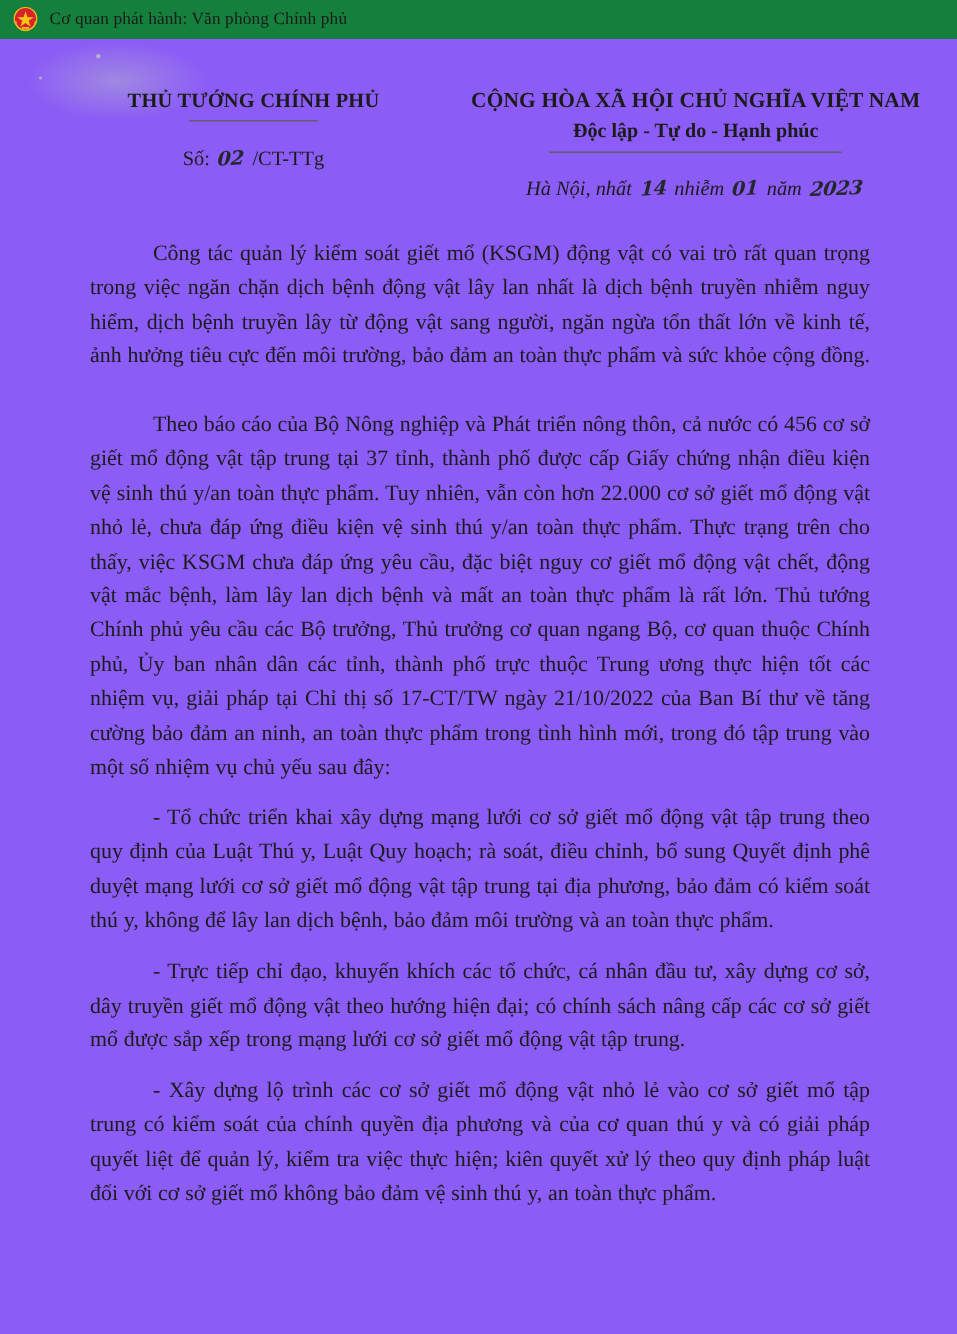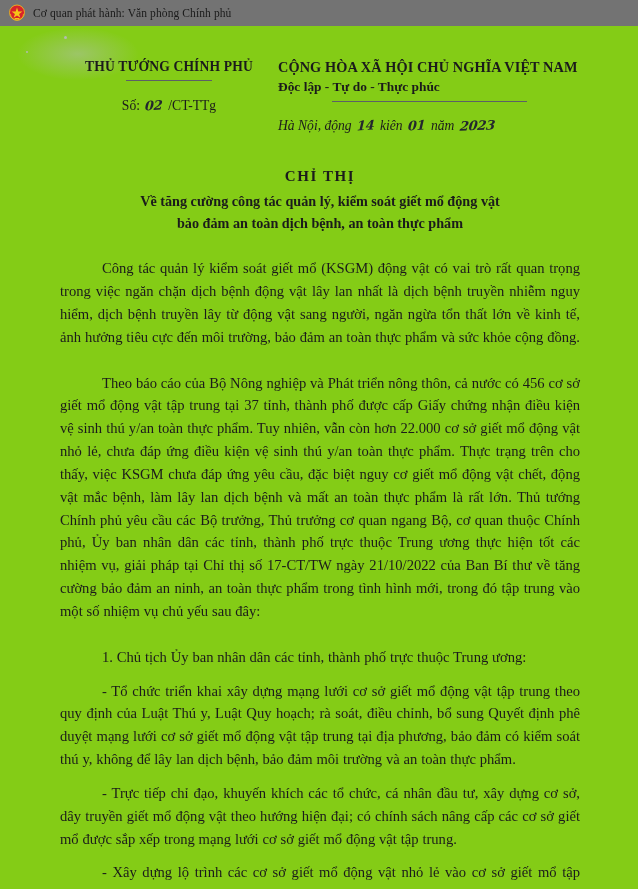--- a/index.html
+++ b/index.html
@@ -21,21 +21,21 @@
   .viewer-bar {
     position: absolute;
     top: 0; left: 0;
     width: 638px;
     height: 26px;
     display: flex;
     align-items: center;
     gap: 7px;
     padding-left: 8px;
     box-sizing: border-box;
-    background: #737373;
+    background: #15803d;
     z-index: 5;
   }
   .emblem {
     width: 18px;
     height: 18px;
     flex: 0 0 18px;
     position: relative;
   }
   .emblem svg { display: block; }
   .viewer-label {
@@ -45,21 +45,21 @@
     white-space: nowrap;
     letter-spacing: .1px;
   }
 
   
   .scan {
     position: absolute;
     top: 26px; left: 0;
     width: 638px;
     height: 863px;
-    background: #84cc16;
+    background: #8b5cf6;
   }
   
   .speck {
     position: absolute;
     background: #b9bcc4;
     border-radius: 50%;
     opacity: .85;
   }
   .smudge {
     position: absolute;
@@ -81,21 +81,22 @@
     align-items: flex-start;
     margin-top: 33px;
   }
   .hdr-left {
     width: 218px;
     flex: 0 0 218px;
     text-align: center;
   }
   .hdr-right {
     flex: 1 1 auto;
-    text-align: left;
+    text-align: center;
+    margin-left: 36px;
   }
   .org-name {
     font-size: 13.6px;
     font-weight: bold;
     letter-spacing: .15px;
     white-space: nowrap;
   }
   .nation-name {
     font-size: 14.3px;
     font-weight: bold;
@@ -213,42 +214,36 @@
         <div class="org-name">THỦ TƯỚNG CHÍNH PHỦ</div>
         <div class="rule-short"></div>
         <div class="doc-number">
           <span>Số:</span>
           <span class="hand">02</span>
           <span>/CT-TTg</span>
         </div>
       </div>
       <div class="hdr-right">
         <div class="nation-name">CỘNG HÒA XÃ HỘI CHỦ NGHĨA VIỆT NAM</div>
-        <div class="nation-motto">Độc lập - Tự do - Thực phúc</div>
+        <div class="nation-motto">Độc lập - Tự do - Hạnh phúc</div>
         <div class="rule-long"></div>
         <div class="doc-date">
-          <span>Hà Nội, động</span>
+          <span>Hà Nội, nhất</span>
           <span class="hand">14</span>
-          <span>kiên</span>
+          <span>nhiễm</span>
           <span class="hand">01</span>
           <span>năm</span>
           <span class="hand hand-y">2023</span>
         </div>
       </div>
     </div>
 
-    <div class="title-block">
-      <div class="title-main">CHỈ THỊ</div>
-      <div class="title-sub">Về tăng cường công tác quản lý, kiểm soát giết mổ động vật</div>
-      <div class="title-sub" style="margin-top:2px">bảo đảm an toàn dịch bệnh, an toàn thực phẩm</div>
-    </div>
 
     <div class="body-copy">
       <p class="para">Công tác quản lý kiểm soát giết mổ (KSGM) động vật có vai trò rất quan trọng trong việc ngăn chặn dịch bệnh động vật lây lan nhất là dịch bệnh truyền nhiễm nguy hiểm, dịch bệnh truyền lây từ động vật sang người, ngăn ngừa tổn thất lớn về kinh tế, ảnh hưởng tiêu cực đến môi trường, bảo đảm an toàn thực phẩm và sức khỏe cộng đồng.</p>
       <p class="para section">Theo báo cáo của Bộ Nông  nghiệp và Phát triển nông thôn, cả nước có 456 cơ sở giết mổ động vật tập trung tại 37 tỉnh, thành phố được cấp Giấy chứng nhận điều kiện vệ sinh thú y/an toàn thực phẩm. Tuy nhiên, vẫn còn hơn 22.000 cơ sở giết mổ động vật nhỏ lẻ, chưa đáp ứng điều kiện vệ sinh thú y/an toàn thực phẩm. Thực trạng trên cho thấy, việc KSGM chưa đáp ứng yêu cầu, đặc biệt nguy cơ giết mổ động vật chết, động vật mắc bệnh, làm lây lan dịch bệnh và mất an toàn thực phẩm là rất lớn. Thủ tướng Chính phủ yêu cầu các Bộ trưởng, Thủ trưởng cơ quan ngang Bộ, cơ quan thuộc Chính phủ, Ủy ban nhân dân các tỉnh, thành phố trực thuộc Trung ương thực hiện tốt các nhiệm vụ, giải pháp tại Chỉ thị số 17-CT/TW ngày 21/10/2022 của Ban Bí thư về tăng cường bảo đảm an ninh, an toàn thực phẩm trong tình hình mới, trong đó tập trung vào một số nhiệm vụ chủ yếu sau đây:</p>
-      <p class="para section">1. Chủ tịch Ủy ban nhân dân các tỉnh, thành phố trực thuộc Trung ương:</p>
       <p class="para bullet">- Tổ chức triển khai xây dựng mạng lưới cơ sở giết mổ động vật tập trung theo quy định của Luật Thú y, Luật Quy hoạch; rà soát, điều chỉnh, bổ sung Quyết định phê duyệt mạng lưới cơ sở giết mổ động vật tập trung tại địa phương, bảo đảm có kiểm soát thú y, không để lây lan dịch bệnh, bảo đảm môi trường và an toàn thực phẩm.</p>
       <p class="para bullet">- Trực tiếp chỉ đạo, khuyến khích các tổ chức, cá nhân đầu tư, xây dựng cơ sở, dây truyền giết mổ động vật theo hướng hiện đại; có chính sách nâng cấp các cơ sở giết mổ được sắp xếp trong mạng lưới cơ sở giết mổ động vật tập trung.</p>
       <p class="para bullet">- Xây dựng lộ trình các cơ sở giết mổ động vật nhỏ lẻ vào cơ sở giết mổ tập trung có kiểm soát của chính quyền địa phương và của cơ quan thú y và có giải pháp quyết liệt để quản lý, kiểm tra việc thực hiện; kiên quyết xử lý theo quy định pháp luật đối với cơ sở giết mổ không bảo đảm vệ sinh thú y, an toàn thực phẩm.</p>
     </div>
 
   </div>
 </div>
 
 </body></html>

